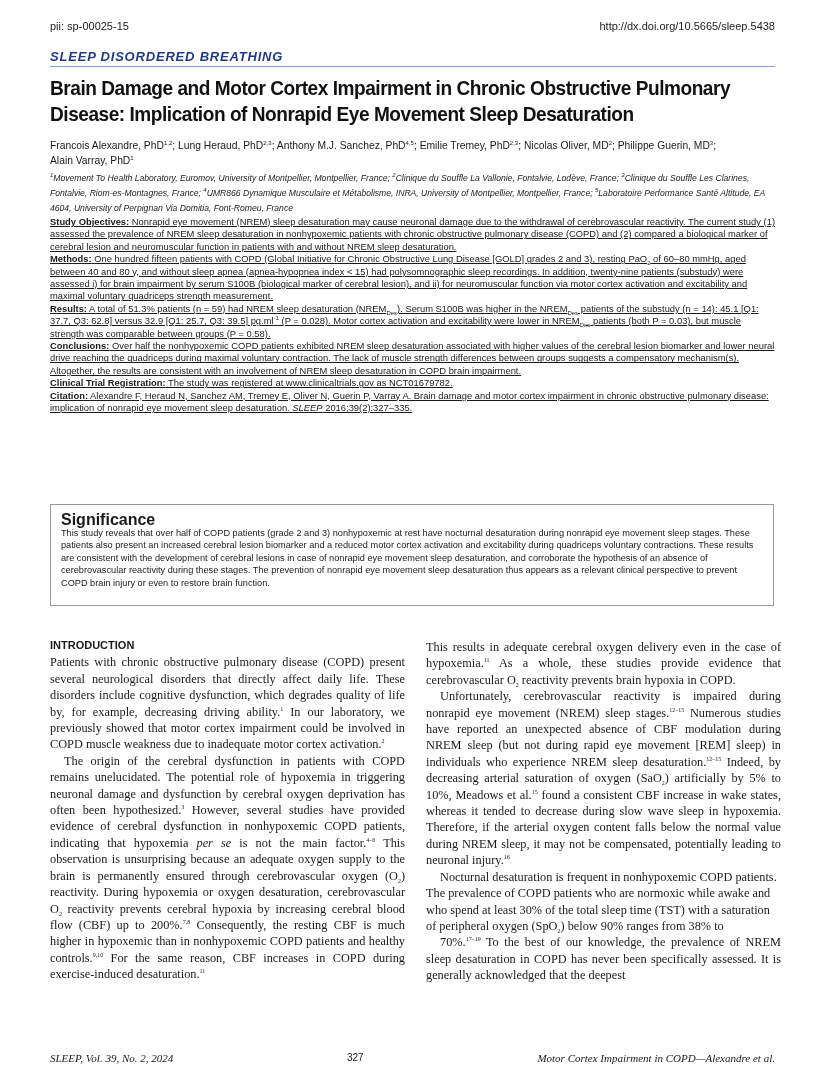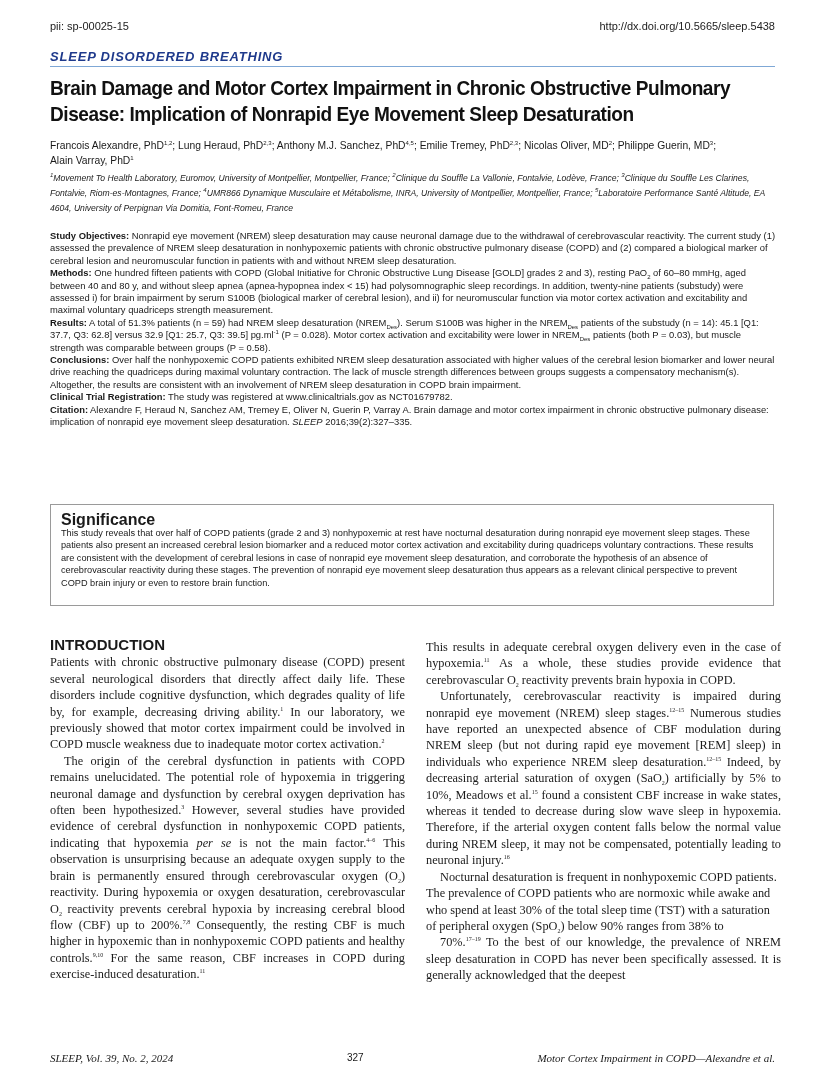--- a/index.html
+++ b/index.html
@@ -9,33 +9,33 @@
 
     .top-meta { position: absolute; top: 20px; left: 50px; right: 50px; font-size: 11px; display: flex; justify-content: space-between; color: #222; }
     .section-label { position: absolute; top: 49px; left: 50px; font-size: 13px; font-weight: bold; color: #1f3a8c; letter-spacing: 0.8px; font-style: italic; }
     .rule { position: absolute; top: 66px; left: 50px; right: 50px; height: 1px; background: #7fa8d6; }
     .title { position: absolute; top: 75px; left: 50px; right: 40px; font-size: 20.5px; font-weight: bold; line-height: 26px; color: #111; letter-spacing: -0.5px; transform: scaleX(0.93); transform-origin: left top; width: 790px; }
     .authors { position: absolute; top: 138px; left: 50px; right: 50px; font-size: 10.3px; line-height: 15px; }
     .affil { position: absolute; top: 171px; left: 50px; right: 50px; font-size: 8.6px; font-style: italic; line-height: 15px; color: #222; }
     sup { font-size: 6px; vertical-align: super; line-height: 0; }
     sub { font-size: 6px; vertical-align: sub; line-height: 0; }
 
-    .abstract { position: absolute; top: 230px; left: 50px; right: 50px; font-size: 9.4px; line-height: 12.4px; }
+    .abstract { position: absolute; top: 216px; left: 50px; right: 50px; font-size: 9.4px; line-height: 12.4px; text-decoration: underline; }
     .abstract p { margin: 0; }
     .abstract b { font-weight: bold; }
 
     .sig-box { position: absolute; top: 504px; left: 50px; width: 724px; height: 102px; border: 1px solid #9a9a9a; box-sizing: border-box; padding: 9px 10px; font-size: 9.2px; line-height: 12.6px; }
     .sig-title { font-weight: bold; font-size: 16px; }
 
     .col { position: absolute; top: 637px; width: 355px; font-size: 12.3px; line-height: 16.4px; text-align: justify; }
     .col-left { left: 50px; }
     .col-right { left: 426px; top: 639px; }
     .col p { margin: 0; }
     .indent { text-indent: 14px; }
-    .intro-head { font-size: 15px; font-weight: bold; margin-bottom: 1px; }
+    .intro-head { font-size: 11px; font-weight: bold; margin-bottom: 1px; }
 
     .footer { position: absolute; top: 1052px; left: 50px; right: 50px; display: flex; justify-content: space-between; font-size: 11px; }
     .footer .pg { font-weight: normal; font-size: 10px; }
     .footer .it { font-style: italic; }
   </style>
 </head>
 <body>
 
 <div class="top-meta sans">
   <span>pii: sp-00025-15</span>

